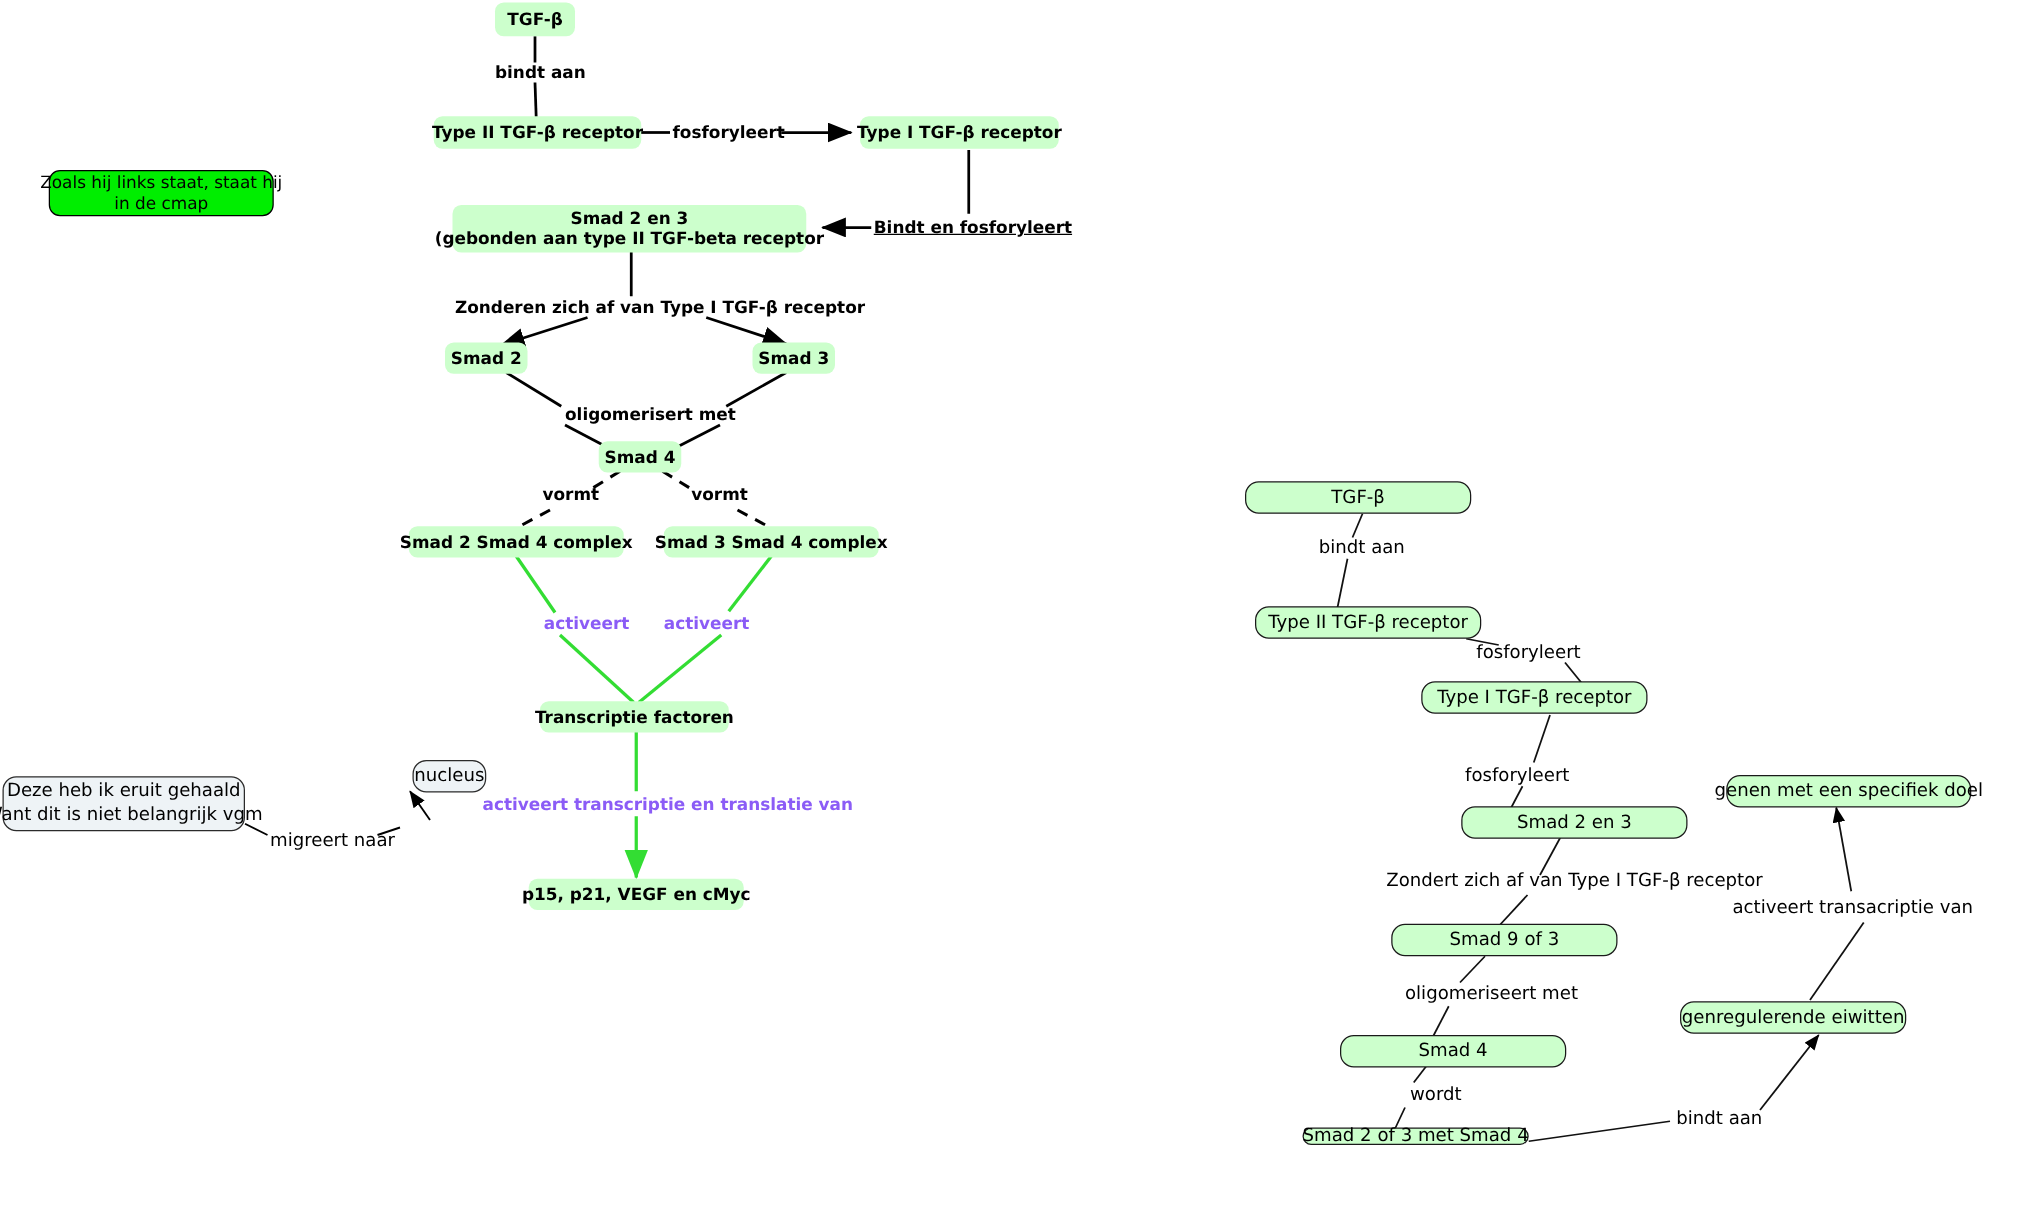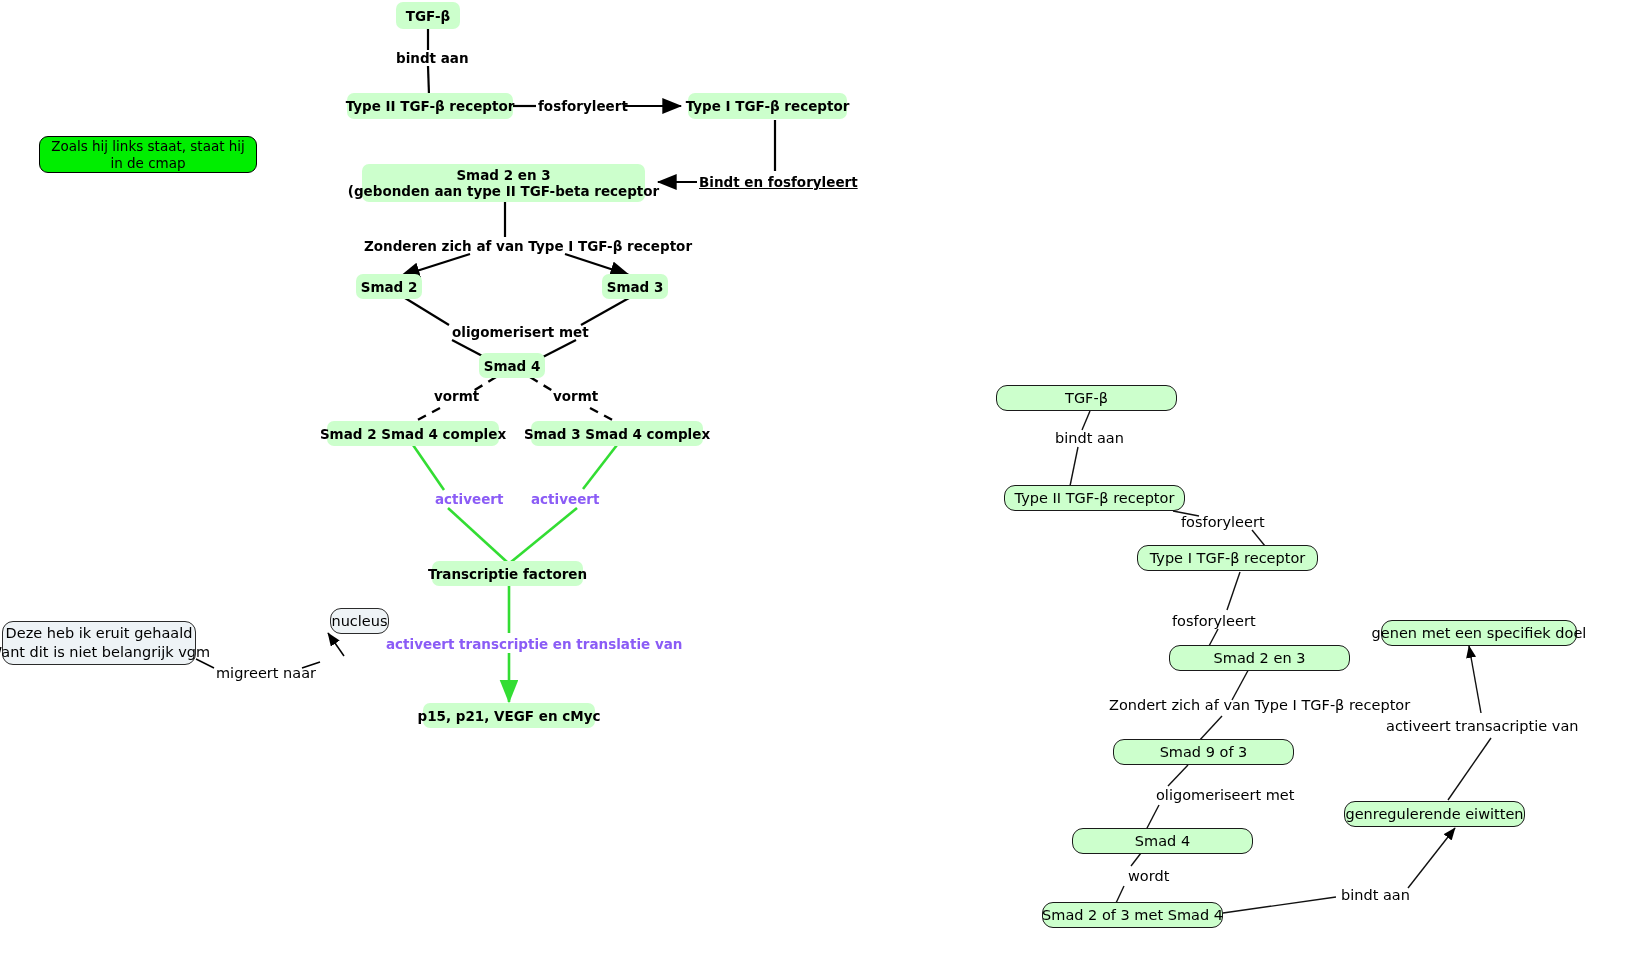--- a/index.html
+++ b/index.html
@@ -210,53 +210,53 @@
   <div class="elabel lbl-left" style="left:553px;top:388px;">vormt</div>
 
   <div class="elabel lbl-green" style="left:435px;top:491px;">activeert</div>
 
   <div class="elabel lbl-green" style="left:531px;top:491px;">activeert</div>
 
   <div class="elabel lbl-green" style="left:386px;top:636px;">activeert transcriptie en translatie van</div>
 
   <div class="elabel lbl-plain" style="left:216px;top:665px;">migreert naar</div>
 
-  <div class="node n-note-green" style="left:39px;top:136px;width:218px;height:37px;">Zoals hij links staat, staat hij
+  <div class="node n-note-green" style="left:39px;top:136px;width:180px;height:37px;">Zoals hij links staat, staat hij
 in de cmap</div>
 
   <div class="node n-note-blue" style="left:2px;top:621px;width:194px;height:40px;">Deze heb ik eruit gehaald
 Want dit is niet belangrijk vgm</div>
 
   <div class="node n-right" style="left:996px;top:385px;width:181px;height:26px;">TGF-β</div>
 
   <div class="node n-right" style="left:1004px;top:485px;width:181px;height:26px;">Type II TGF-β receptor</div>
 
   <div class="node n-right" style="left:1137px;top:545px;width:181px;height:26px;">Type I TGF-β receptor</div>
 
   <div class="node n-right" style="left:1169px;top:645px;width:181px;height:26px;">Smad 2 en 3</div>
 
   <div class="node n-right" style="left:1113px;top:739px;width:181px;height:26px;">Smad 9 of 3</div>
 
   <div class="node n-right" style="left:1072px;top:828px;width:181px;height:26px;">Smad 4</div>
 
-  <div class="node n-right" style="left:1042px;top:902px;width:181px;height:26px;">Smad 2 of 3 met Smad 4</div>
+  <div class="node n-right" style="left:1042px;top:902px;width:181px;height:14px;">Smad 2 of 3 met Smad 4</div>
 
   <div class="node n-right" style="left:1344px;top:801px;width:181px;height:26px;">genregulerende eiwitten</div>
 
   <div class="node n-right" style="left:1381px;top:620px;width:196px;height:26px;">genen met een specifiek doel</div>
 
   <div class="elabel lbl-right" style="left:1055px;top:430px;">bindt aan</div>
 
   <div class="elabel lbl-right" style="left:1181px;top:514px;">fosforyleert</div>
 
   <div class="elabel lbl-right" style="left:1172px;top:613px;">fosforyleert</div>
 
   <div class="elabel lbl-right" style="left:1109px;top:697px;">Zondert zich af van Type I TGF-β receptor</div>
 
-  <div class="elabel lbl-right" style="left:1124px;top:787px;margin-left:32px;">oligomeriseert met</div>
+  <div class="elabel lbl-right" style="left:1124px;top:787px;">oligomeriseert met</div>
 
   <div class="elabel lbl-right" style="left:1128px;top:868px;">wordt</div>
 
   <div class="elabel lbl-right" style="left:1341px;top:887px;">bindt aan</div>
 
   <div class="elabel lbl-right" style="left:1386px;top:718px;">activeert transacriptie van</div>
 
 </div>
 
 </body></html>

